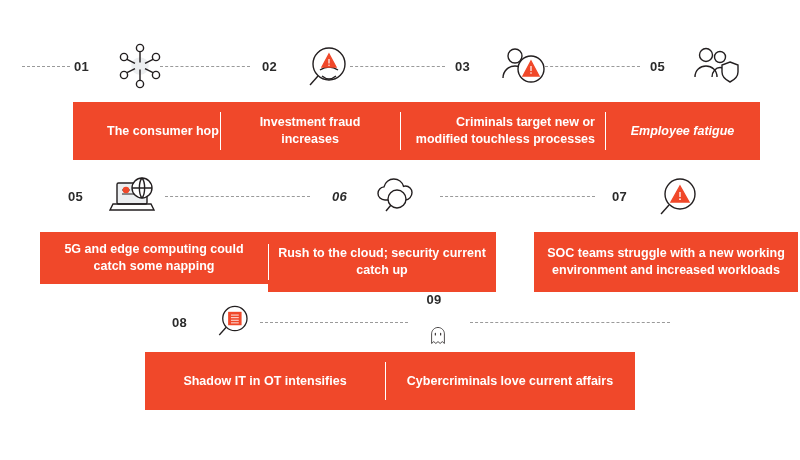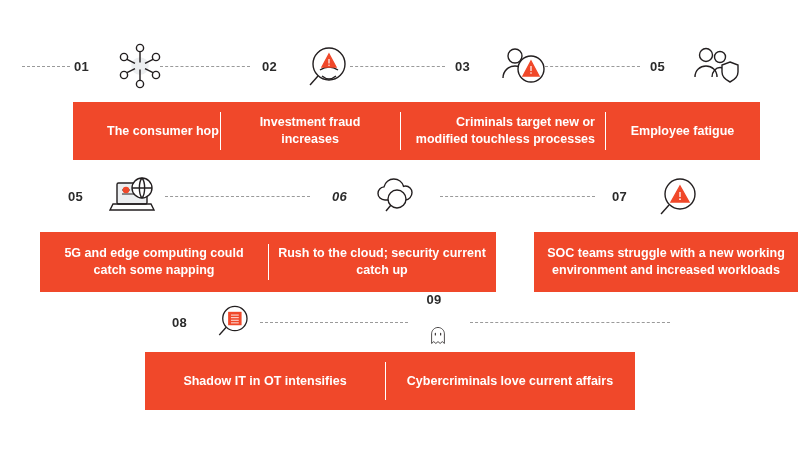--- a/index.html
+++ b/index.html
@@ -173,21 +173,21 @@
     <div class="bar-strip">
       <div class="bar" style="left:45px; width:180px;margin-left:28px;">
         <span>The consumer hop</span>
       </div>
       <div class="bar" style="left:220px; width:180px;">
         <span>Investment fraud increases</span>
       </div>
       <div class="bar" style="left:400px; width:205px;text-align:right;">
         <span>Criminals target new or modified touchless processes</span>
       </div>
-      <div class="bar" style="left:605px; width:155px;">
+      <div class="bar" style="left:605px; width:155px;font-style:italic;">
         <span>Employee fatigue</span>
       </div>
       <div class="divider" style="left:220px;"></div>
       <div class="divider" style="left:400px;"></div>
       <div class="divider" style="left:605px;"></div>
     </div>
   </div>
 
   <div class="row" id="row-2">
 
@@ -228,21 +228,21 @@
             <path d="M21 39l-8 9"></path>
             <path d="M32 20l9 16H23z" fill="#f0482a" stroke="#f0482a"></path>
             <path d="M32 26v5" stroke="#ffffff" stroke-width="1.3"></path>
             <circle cx="32" cy="33.2" r="0.9" fill="#ffffff" stroke="none"></circle>
           </g>
         </svg>
       </div>
     </div>
 
     <div class="bar-strip" style="height:72px;">
-      <div class="bar" style="left:40px; width:228px; height:60px;">
+      <div class="bar" style="left:40px; width:228px; height:52px;">
         <span>5G and edge computing could catch some napping</span>
       </div>
       <div class="bar" style="left:268px; width:228px; height:60px;">
         <span>Rush to the cloud; security current catch up</span>
       </div>
       <div class="bar" style="left:496px; width:264px; height:60px;margin-left:38px;">
         <span>SOC teams struggle with a new working environment and increased workloads</span>
       </div>
       <div class="divider" style="left:268px; top:12px; height:36px;"></div>
       <div class="divider" style="left:496px; top:12px; height:36px;"></div>

